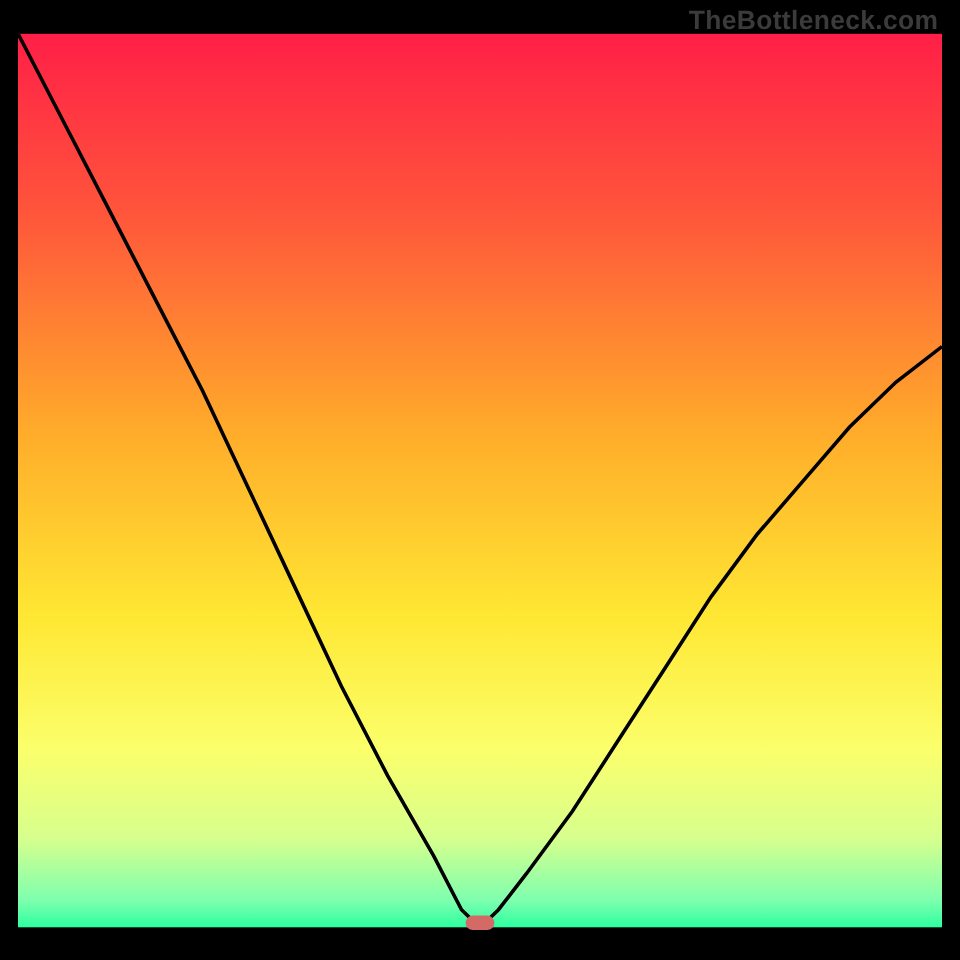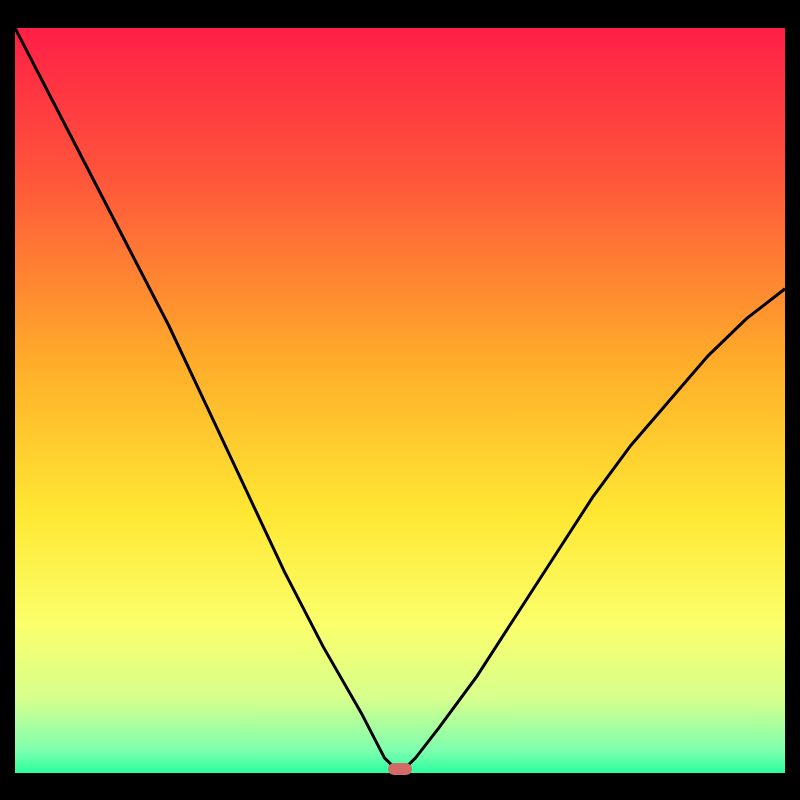--- a/index.html
+++ b/index.html
@@ -48,20 +48,21 @@
     background: #d46a66;
     z-index: 30;
     pointer-events: none;
   }
 </style>
 </head>
 <body>
 
 <div class="frame">
 
+  <div class="watermark">TheBottleneck.com</div>
 
   <div class="plot-wrap">
     <svg class="plot" viewBox="0 0 770 745" preserveAspectRatio="none">
       <defs>
         <linearGradient id="bg-grad" x1="0" y1="0" x2="0" y2="1">
             <stop offset="0.0%" stop-color="#ff1f47"></stop>
             <stop offset="20.0%" stop-color="#ff553b"></stop>
             <stop offset="45.0%" stop-color="#ffad2a"></stop>
             <stop offset="65.0%" stop-color="#ffe733"></stop>
             <stop offset="80.0%" stop-color="#fbff6b"></stop>

